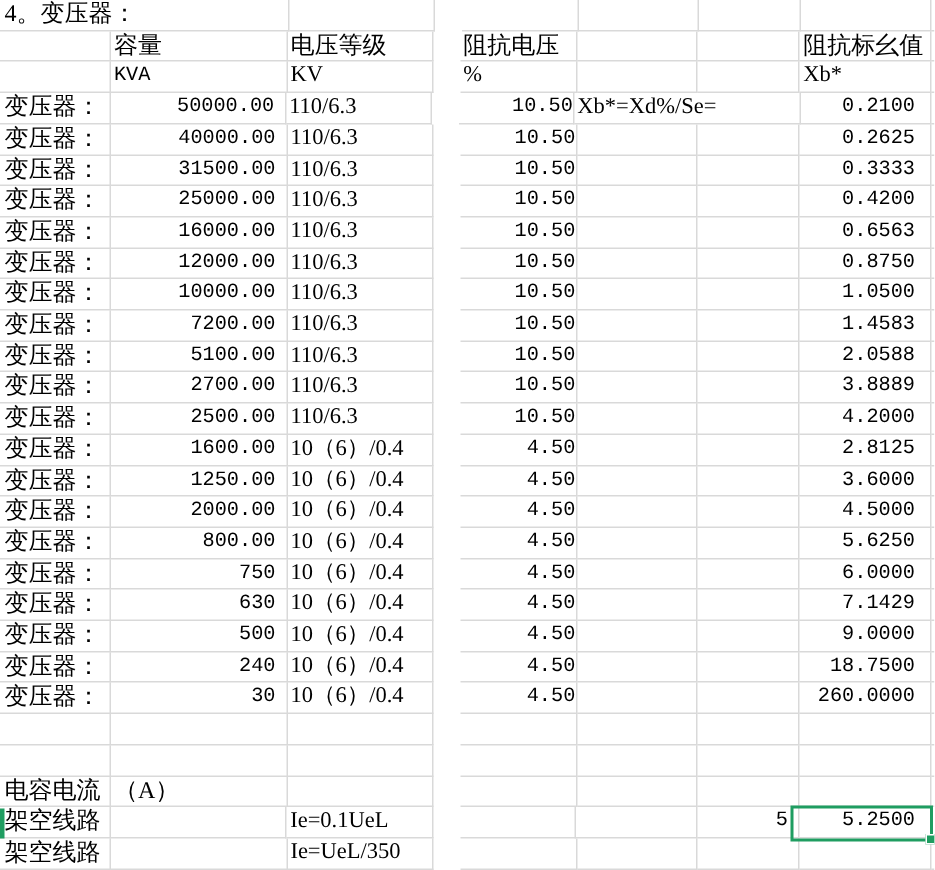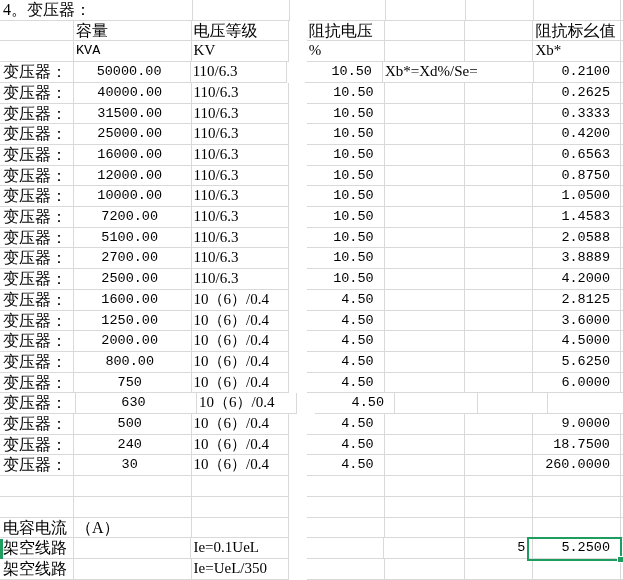--- a/index.html
+++ b/index.html
@@ -32,22 +32,22 @@
   .cD{width:80px;margin-left:18px;}
   .cE{width:83px;}
   .cF{width:70px;}
   .cG{width:90px;}
   .cH{flex:1;border-right:none;}
   
   .cjk{font-size:16px;font-family:"Liberation Serif", serif;}
   .num{font-size:13.5px;font-family:"Liberation Mono", monospace;}
   .ser{font-size:15px;font-family:Liberation Serif, serif;}
   .ar{text-align:right;}
-  .pB{padding-right:7px;text-align:center;}
-  .pD{padding-right:10px;}
+  .pB{padding-right:7px;}
+  .pD{}
   .pF{padding-right:7px;}
   .pG{padding-right:10px;}
   .no-br{border-right:none;}
   
   .sel{
     position:absolute;left:527px;top:536.6px;width:95px;height:24.5px;
     border:2px solid var(--sel);
     pointer-events:none;
   }
   .sel .handle{
@@ -276,20 +276,21 @@
     <div class="c cH"></div>
   </div>
 
   <div class="r">
     <div class="c cA cjk">变压器：</div>
     <div class="c cB num ar pB">630</div>
     <div class="c cC ser">10（6）/0.4</div>
     <div class="c cD num ar pD">4.50</div>
     <div class="c cE ser"></div>
     <div class="c cF"></div>
+    <div class="c cG num ar pG">7.1429</div>
     <div class="c cH"></div>
   </div>
 
   <div class="r">
     <div class="c cA cjk">变压器：</div>
     <div class="c cB num ar pB">500</div>
     <div class="c cC ser">10（6）/0.4</div>
     <div class="c cD num ar pD">4.50</div>
     <div class="c cE ser"></div>
     <div class="c cF"></div>

